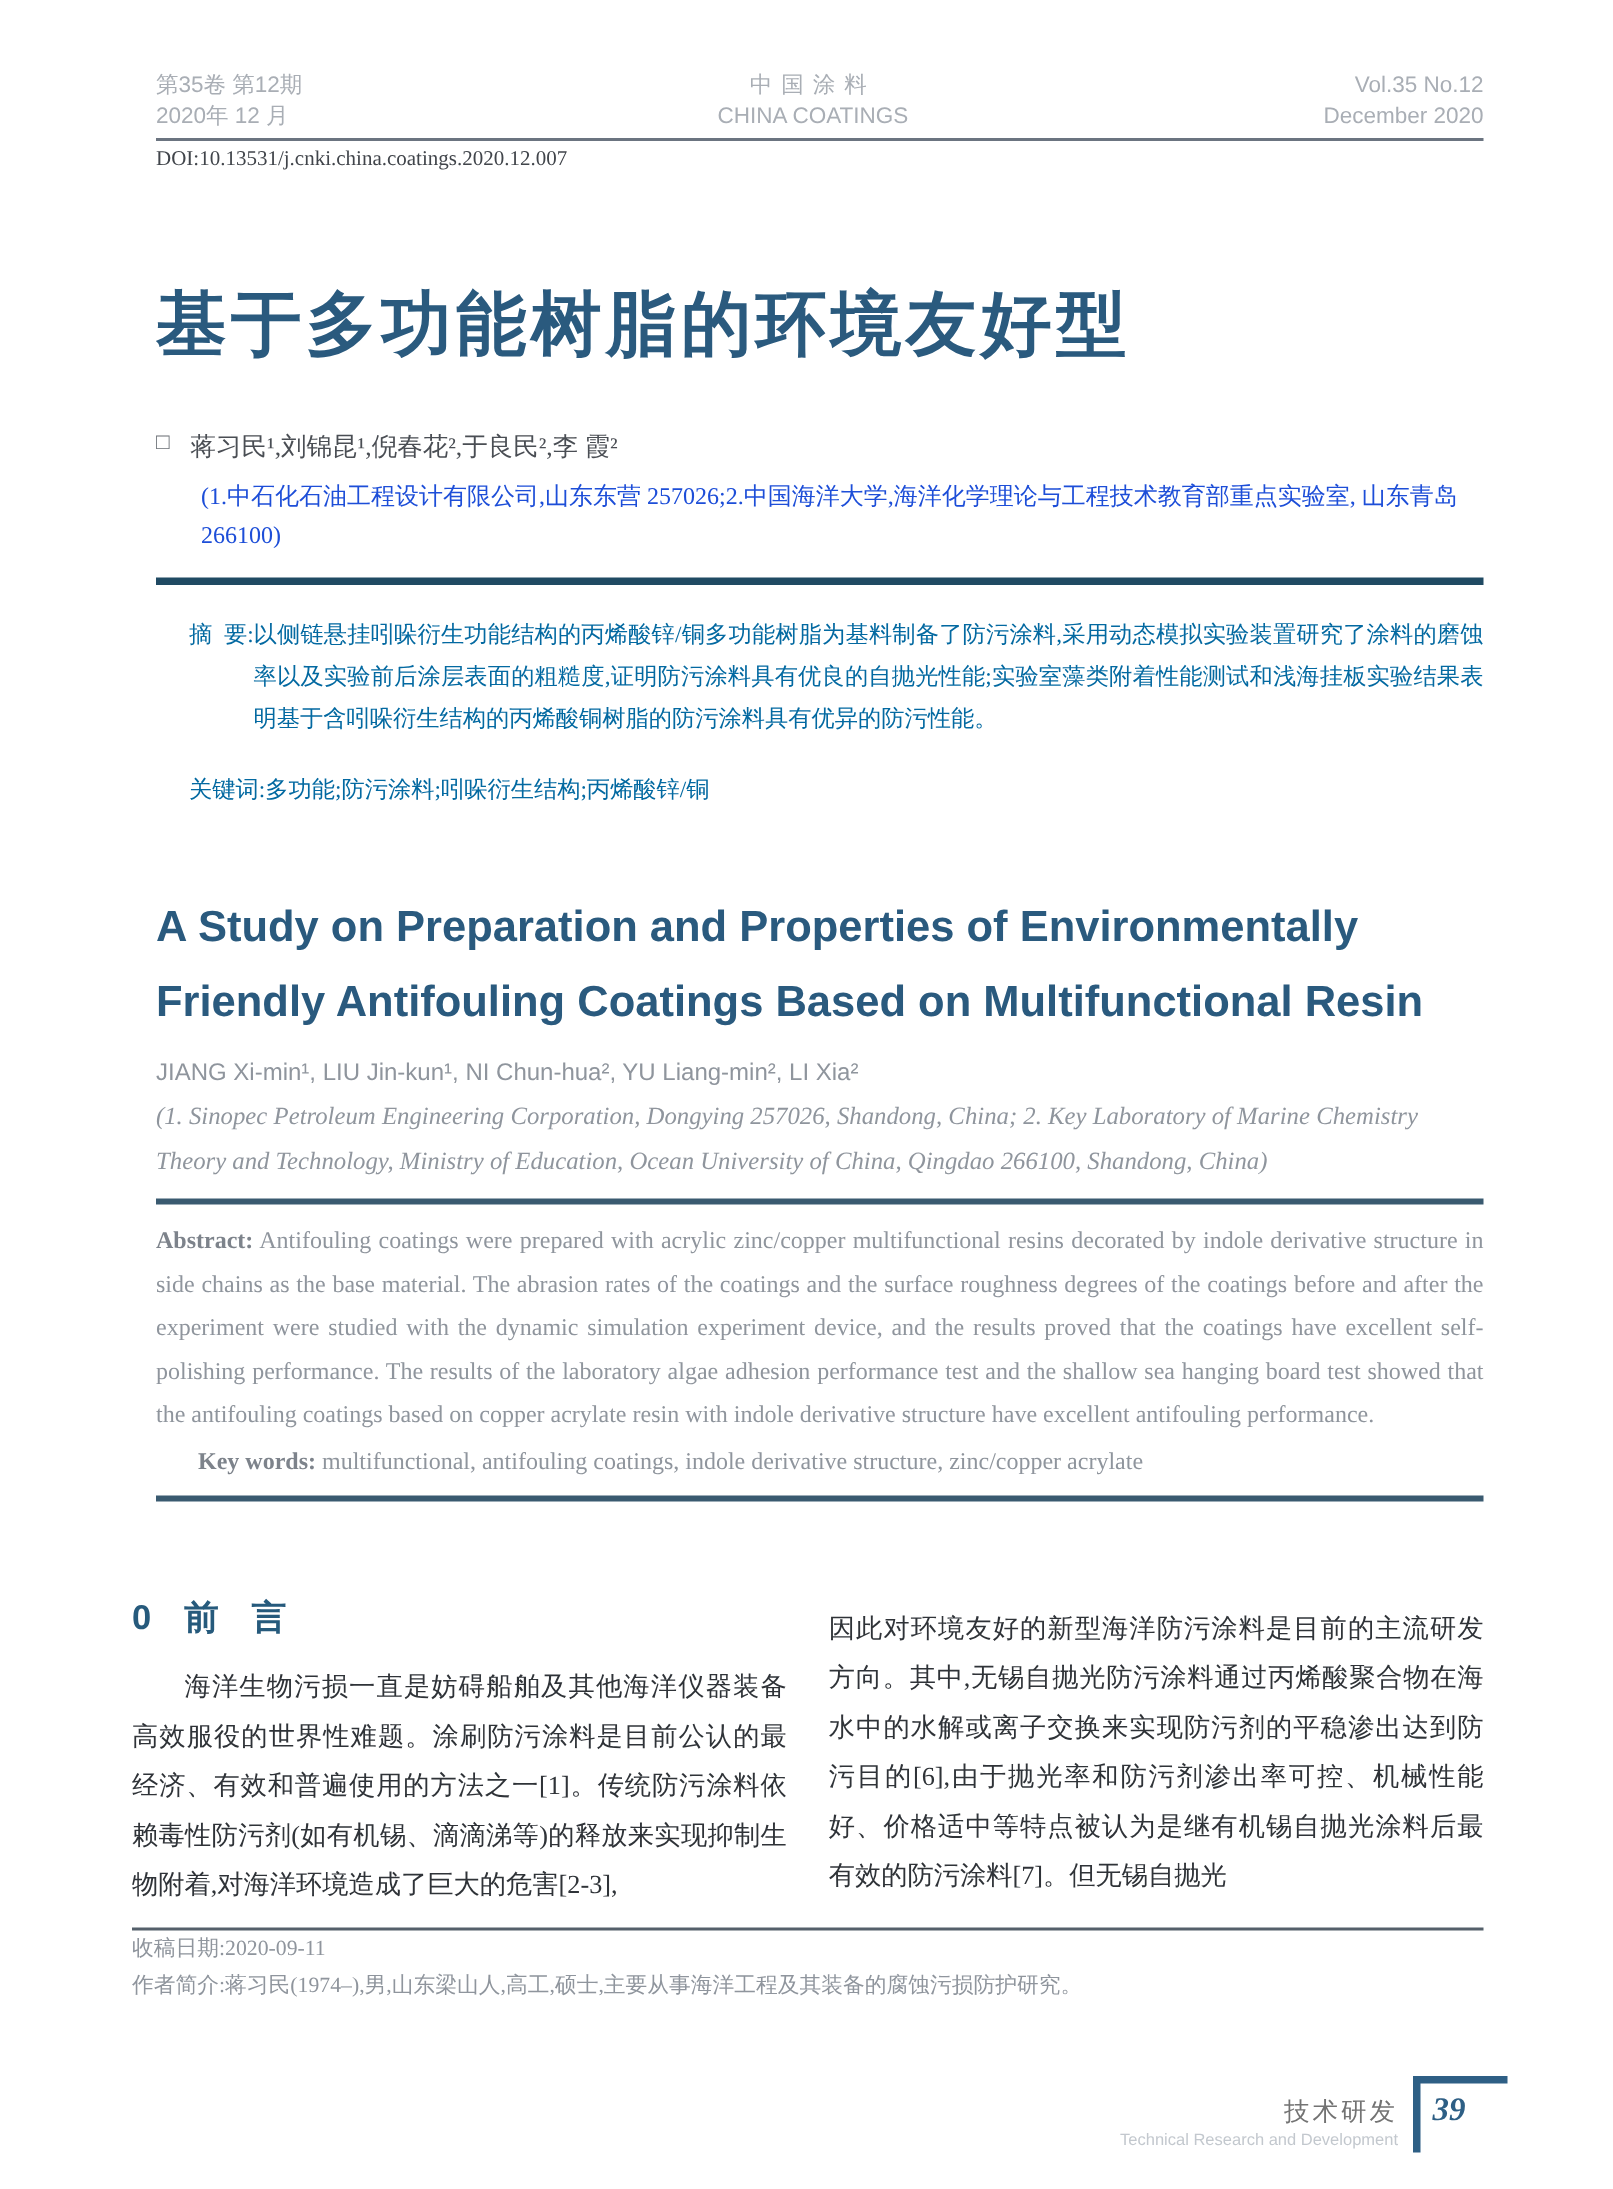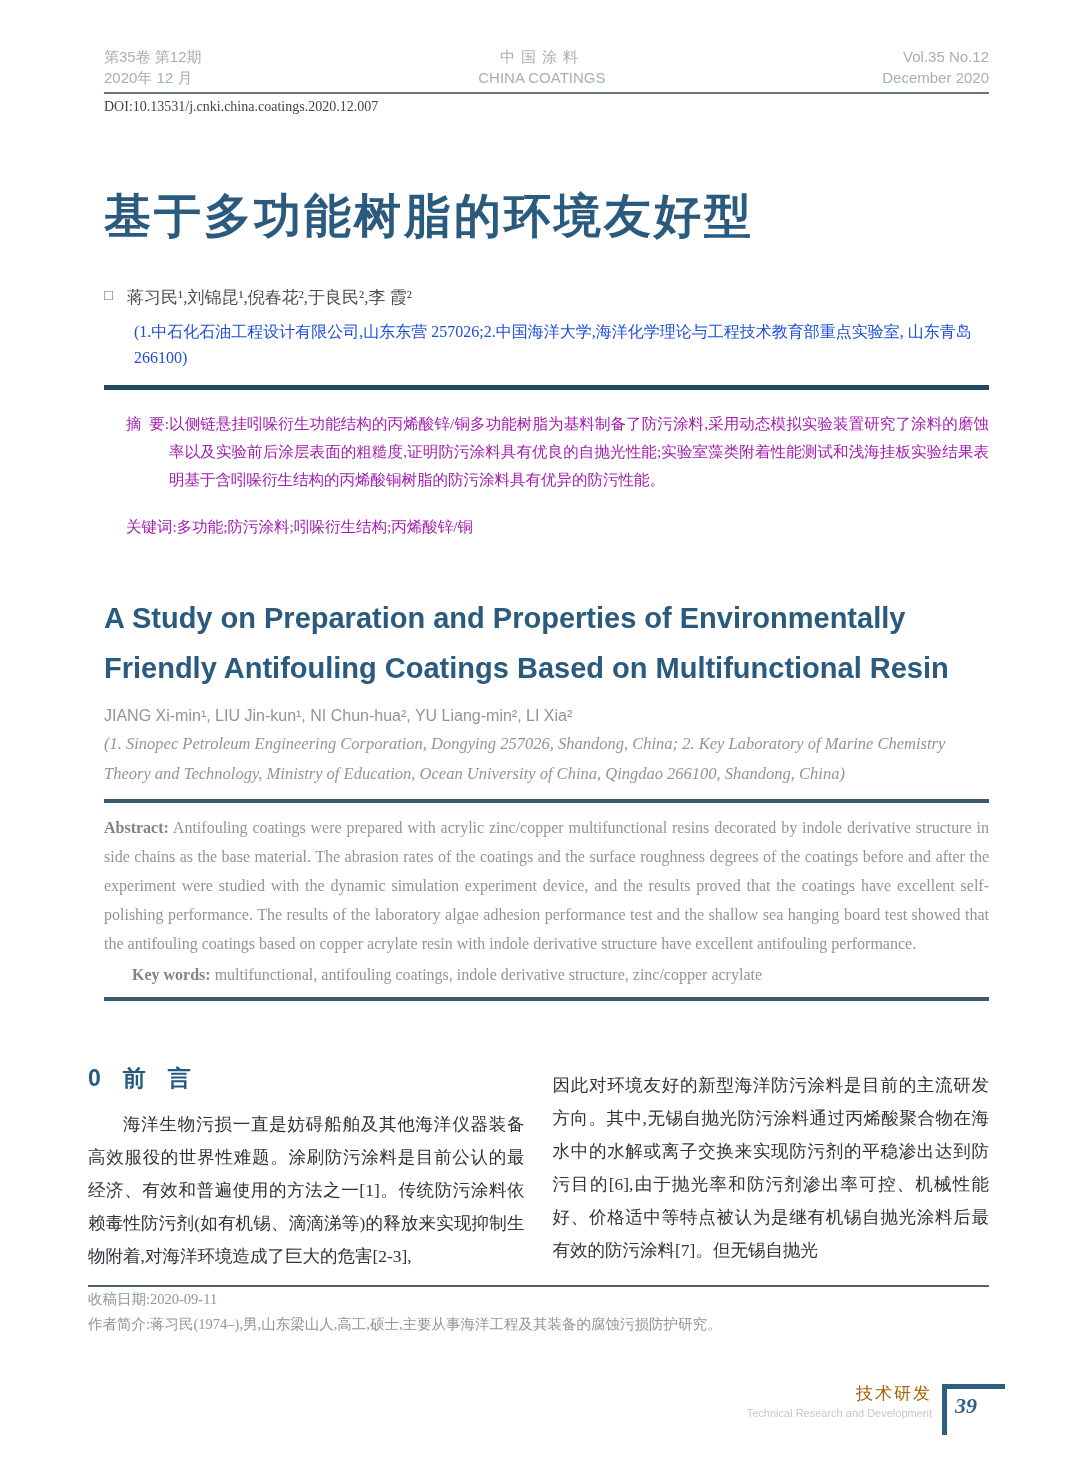--- a/index.html
+++ b/index.html
@@ -30,21 +30,21 @@
     font-size:47px;line-height:57px;letter-spacing:3px;
   }
 
   
   .authors-zh{margin-top:42px;font-size:17px;color:#4a4e54;display:flex;align-items:flex-start;}
   .authors-zh .marker{font-size:15px;margin-right:14px;color:#6b7076;position:relative;top:1px;}
   .affil-zh{margin-top:10px;margin-left:30px;font-size:16px;line-height:26px;color:#1d4ed8;max-width:860px;}
   .thick-rule{border:none;border-top:5px solid #204a63;margin:14px 0 0 0;}
 
   
-  .abs-zh{margin-top:20px;margin-left:22px;color:#a21caf;font-size:15.5px;line-height:28px;}
+  .abs-zh{margin-top:20px;margin-left:22px;color:#0369a1;font-size:15.5px;line-height:28px;}
   .hang{display:flex;}
   .hang-label{flex:0 0 auto;white-space:pre;}
   .hang-text{flex:1 1 auto;text-align:justify;}
   .kw-zh{margin-top:19px;display:flex;}
   .meta-row{margin-top:14px;margin-left:22px;display:flex;color:#8f959d;font-size:15.5px;}
   .meta-row .m1{width:295px;}
   .meta-row .m2{width:230px;}
 
   
   .title-en{
@@ -77,25 +77,25 @@
   .bcol.right .bpara{margin-top:6px;}
 
   
   .footnote{margin-top:12px;margin-left:-16px;border-top:2px solid #55606b;padding-top:0;
     color:#8f959d;font-size:14.5px;line-height:25px;}
 
   
   .pfooter{position:absolute;right:70px;bottom:24px;display:flex;align-items:flex-start;}
   .pfooter .labels{text-align:right;margin-right:10px;padding-top:12px;}
   .pfooter .sec-zh{font-family:"Liberation Sans","DejaVu Sans",sans-serif;
-    color:#a16207;font-size:17px;letter-spacing:2px;}
+    color:#737373;font-size:17px;letter-spacing:2px;}
   .pfooter .sec-en{font-family:"Liberation Sans","DejaVu Sans",sans-serif;
     color:#c3c8ce;font-size:11px;margin-top:2px;}
   .pagenum-box{position:relative;width:58px;height:46px;
-    border-top:5px solid #2e5f85;border-left:5px solid #2e5f85;margin-top:14px;}
+    border-top:5px solid #2e5f85;border-left:5px solid #2e5f85;}
   .pagenum-box .num{font-family:"Liberation Serif",serif;font-style:italic;font-weight:bold;
     color:#2e5f85;font-size:22px;padding:4px 0 0 8px;display:inline-block;}
 </style>
 </head>
 <body>
 
 <div class="page">
 
   <div class="jheader">
     <div class="col left">

